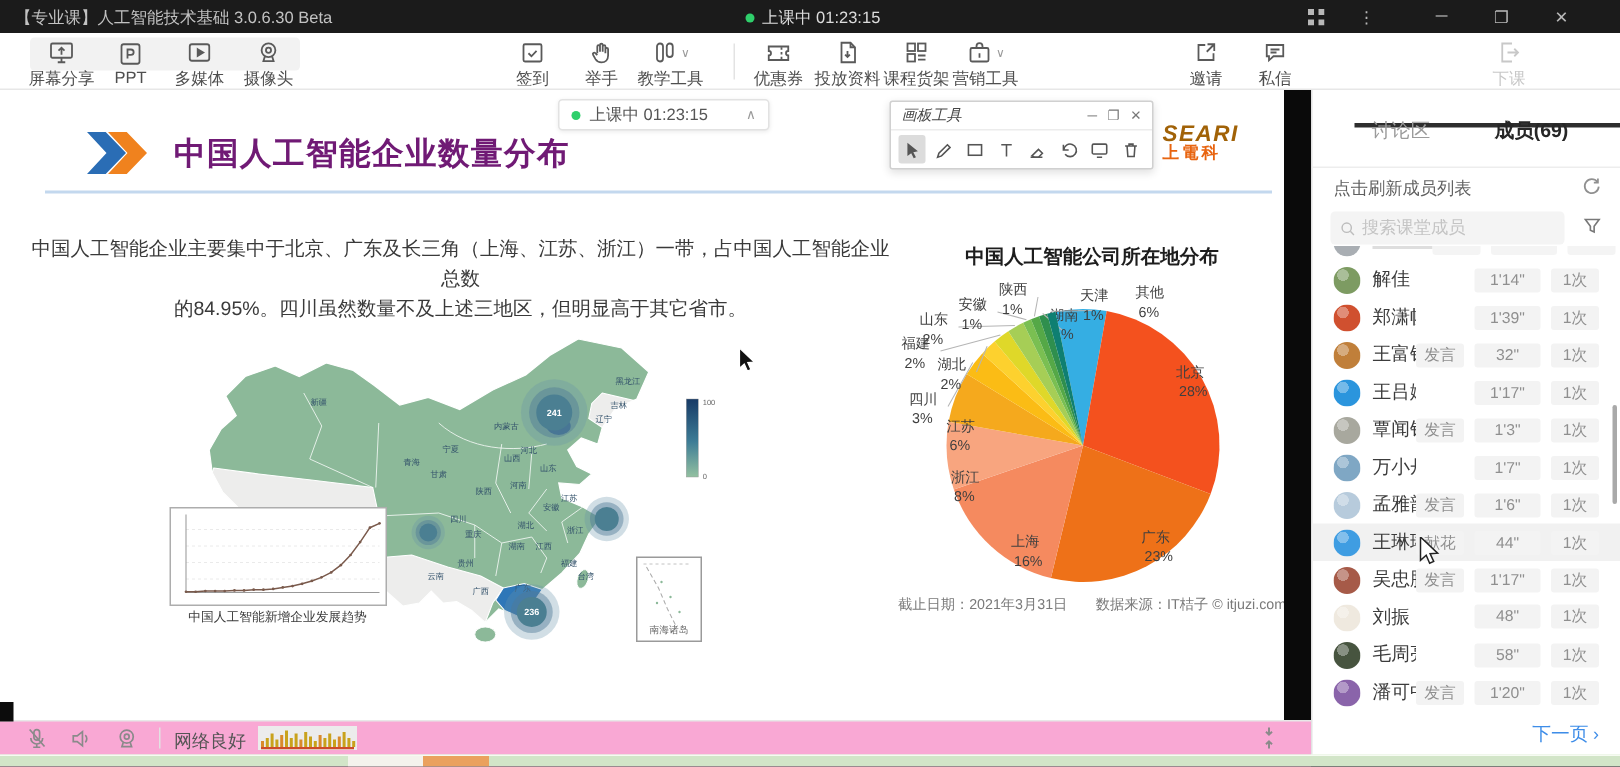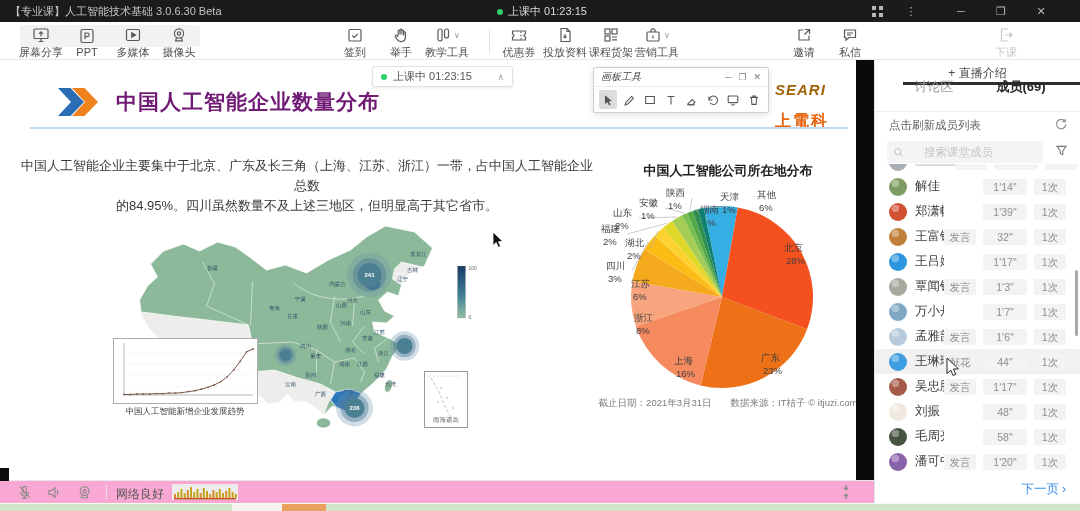--- a/index.html
+++ b/index.html
@@ -44,21 +44,21 @@
   .bp-head { height:19px; display:flex; align-items:center; padding:0 7px; border-bottom:1px solid #ececec;font-style:italic;}
   .bp-title { font-size:10px; color:#444; flex:1;}
   .bp-ctrl { font-size:9px; color:#777; margin-left:7px; }
   .bp-tools { height:25px; display:flex; align-items:center; padding:0 5px; gap:3px; }
   .bp-tool { width:18px; height:19px; display:flex; align-items:center; justify-content:center; border-radius:2px; color:#555;}
   .bp-tool svg{width:14px;height:14px;display:block}
   .bp-tool.active { background:#dcdcdc; }
 
   .seari { position:absolute; left:775px; top:22px; text-align:left; line-height:1; }
   .seari .l1 { font-size:15px; font-weight:bold; font-style:italic; color:#a16207; letter-spacing:1px;}
-  .seari .l2 { font-size:16px; font-weight:bold; color:#e8640f; margin-top:16px; letter-spacing:2px;}
+  .seari .l2 { font-size:11px; font-weight:bold; color:#e8640f; margin-top:0; letter-spacing:2px;}
 
   .slide-title-row { position:absolute; left:58px; top:28px; display:flex; align-items:center; }
   .chevshape { width:26px; height:28px; margin-right:-12px;
     clip-path:polygon(0 0,48% 0,100% 50%,48% 100%,0 100%,50% 50%); }
   .chev-blue { background:#2a6db5; }
   .chev-orange { background:#f0821e; margin-right:0; }
   .slide-h1 { font-size:21px; font-weight:bold; color:#701a75; margin-left:18px; letter-spacing:1px;}
   .title-underline { position:absolute; left:30px; top:67px; width:818px; height:2px; background:#c3d8ee; }
 
   .slide-body { position:absolute; left:18px; top:96px; width:578px; text-align:center;
@@ -88,21 +88,21 @@
   .sb-header { position:absolute; left:0; top:5px; width:100%; text-align:center; font-size:12px; color:#4a4a4a; }
   .sb-darkbar { position:absolute; left:28px; right:0; top:22px; height:3px; background:#2e2e2e; }
   .sb-tab { position:absolute; top:18px; font-size:13px; text-align:center; }
   .sb-tab.t1 { left:22px; width:74px; color:#9b9b9b; }
   .sb-tab.t2 { left:104px; width:84px; color:#262626; font-weight:bold; }
   .sb-tabline { position:absolute; left:0; top:51px; width:100%; height:1px; background:#ededed; }
   .sb-refresh { position:absolute; left:14px; top:58px; font-size:11.5px; color:#5f5f5f; }
   .sb-refresh-ic { position:absolute; right:12px; top:57px; width:14px; height:14px; color:#909090;}
   .sb-refresh-ic svg{width:14px;height:14px}
   .sb-search { position:absolute; left:12px; top:81px; width:156px; height:22px; background:#f4f4f4; border-radius:3px;
-    display:flex; align-items:center; padding:0 6px; gap:20px;}
+    display:flex; align-items:center; padding:0 6px; gap:4px;}
   .sb-search svg{ width:11px; height:11px; color:#bdbdbd; flex:none;}
   .sb-search input { border:none; outline:none; background:transparent; font-size:11.5px; color:#444; width:118px;}
   .sb-search input::placeholder { color:#c4c4c4; }
   .sb-funnel { position:absolute; right:10px; top:83px; width:16px; height:16px; color:#787878; }
   .sb-funnel svg{width:15px;height:15px}
 
   .member-list { position:absolute; left:0; top:104px; width:100%; height:312px; overflow:hidden; }
   .m-row { height:25px; display:flex; align-items:center; padding-left:14px; }
   .m-row.hl { background:#f1f1f1; }
   .m-av { width:18px; height:18px; border-radius:50%; flex:none; }
@@ -604,21 +604,20 @@
 
     <svg class="cursor" style="left:492px;top:172px" width="14" height="18" viewBox="0 0 14 18">
       <path d="M1,0 L1,13.5 L4.2,10.6 L6.3,15.3 L8.6,14.3 L6.5,9.7 L10.8,9.4 Z" fill="#111" stroke="#fff" stroke-width="0.8"></path>
     </svg>
   </div>
 
   <div class="black-strip"></div>
   <div class="corner-notch"></div>
 
   <aside class="sidebar">
-    <div class="sb-header">+ 直播介绍</div>
     <div class="sb-darkbar"></div>
     <div class="sb-tab t1">讨论区</div>
     <div class="sb-tab t2">成员(69)</div>
     <div class="sb-tabline"></div>
     <div class="sb-refresh">点击刷新成员列表</div>
     <span class="sb-refresh-ic">
       <svg viewBox="0 0 18 18" fill="none" stroke="currentColor" stroke-width="1.5">
           <path d="M14 5.5 A6 6 0 1 0 15.2 9.5"></path>
           <path d="M14.5 2.5 V6 H11"></path>
         </svg>
@@ -741,21 +740,21 @@
             <span class="m-av" style="background: radial-gradient(circle at 35% 30%, rgba(255, 255, 255, 0.35) 0px, rgba(255, 255, 255, 0.35) 22%, rgba(255, 255, 255, 0) 23%), rgb(166, 90, 72);"></span>
             <span class="m-name">吴忠胜</span>
             <span class="chips">
               <span class="chip c1">发言</span>
               <span class="chip c2">1'17"</span>
               <span class="chip c3">1次</span>
             </span>
           </div>
         </div>
         <div class="m-row">
-          <div class="" style="display: flex; align-items: center; width: 100%;">
+          <div class="" style="display: flex; align-items: flex-start; width: 100%;">
             <span class="m-av" style="background: radial-gradient(circle at 35% 30%, rgba(255, 255, 255, 0.35) 0px, rgba(255, 255, 255, 0.35) 22%, rgba(255, 255, 255, 0) 23%), rgb(239, 233, 223);"></span>
             <span class="m-name">刘振</span>
             <span class="chips">
               <span class="chip c1 empty">&nbsp;</span>
               <span class="chip c2">48"</span>
               <span class="chip c3">1次</span>
             </span>
           </div>
         </div>
         <div class="m-row">

